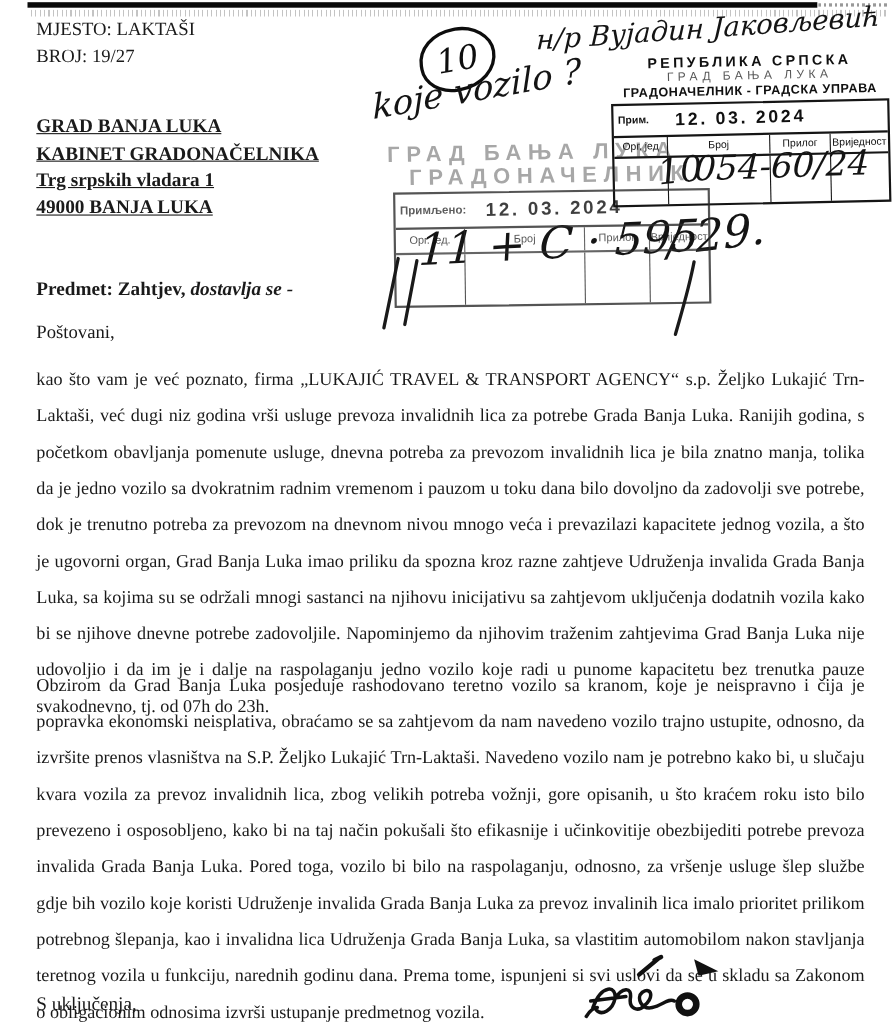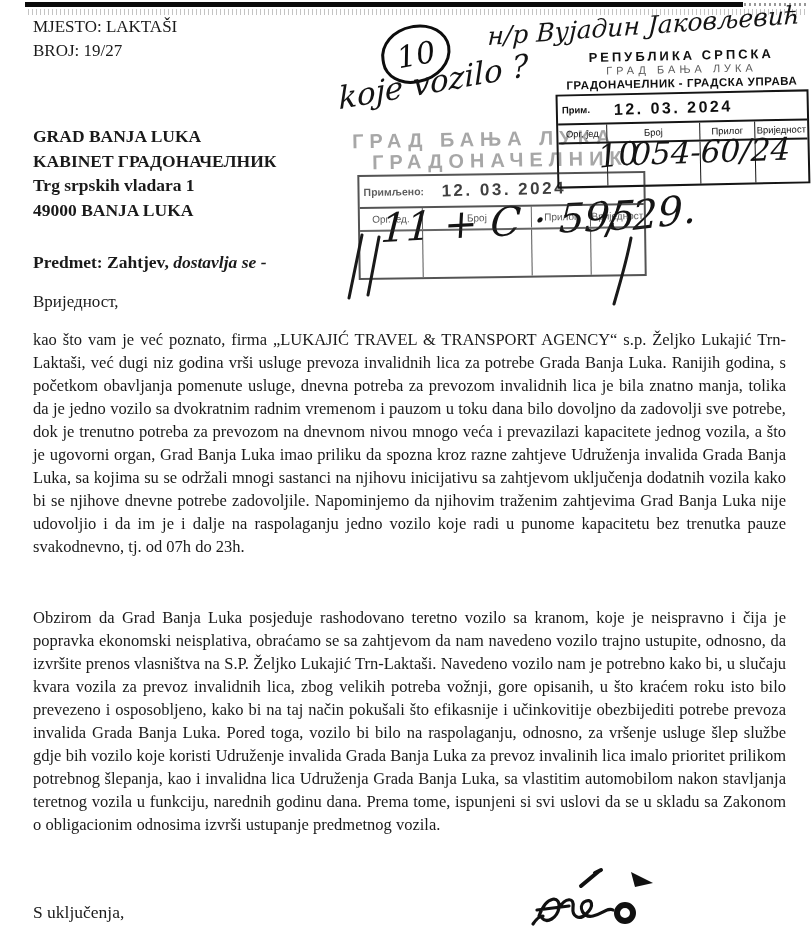--- a/index.html
+++ b/index.html
@@ -15,21 +15,21 @@
   .scan-dots2 { position:absolute; left:744px; top:3px; width:64px; height:3px; opacity:.5;
     background:repeating-linear-gradient(90deg,#333 0 2px,transparent 2px 5px); }
 
   
   .block { position:absolute; left:33px; }
   .meta-block div { font-size:17px; line-height:24px; }
   .recipient-block div { font-size:17.5px; line-height:24.5px; font-weight:bold; }
   .subject-line { font-size:17.5px; font-weight:bold; }
   .subject-line .emph { font-style:italic; }
   .salutation { font-size:17px; }
-  .para { width:753px; font-size:16.5px; line-height:23px; text-align:justify; }
+  .para { width:753px; font-size:16.5px; line-height:33px; text-align:justify; }
   .closing { font-size:17.5px; }
 
   
   .hand {
     position:absolute; font-family:"DejaVu Serif", serif; font-style:italic;
     color:#141414; white-space:nowrap; transform-origin:left top;
   }
   .circle10 {
     position:absolute; left:381px; top:25px; width:64px; height:52px;
     border:3px solid #0d0d0d; border-radius:52% 48% 55% 45%;
@@ -80,33 +80,33 @@
 
   <div class="scan-bar"></div>
   <div class="scan-dots"></div>
   <div class="scan-dots2"></div>
 
   <div class="block meta-block" style="top:15px;">
     <div>MJESTO: LAKTAŠI</div>
     <div>BROJ: 19/27</div>
   </div>
 
-  <div class="block recipient-block" style="top:124px;">
+  <div class="block recipient-block" style="top:102px;text-decoration:underline;">
     <div>GRAD BANJA LUKA</div>
-    <div>KABINET ГРАДОНАЧЕЛНИК</div>
+    <div>KABINET GRADONAČELNIKA</div>
     <div>Trg srpskih vladara 1</div>
     <div>49000 BANJA LUKA</div>
   </div>
 
   <div class="block subject-line" style="top:222px;margin-top:30px;">
     <span>Predmet: Zahtjev,</span>
     <span class="emph">dostavlja se -</span>
   </div>
 
-  <div class="block salutation" style="top:292px;">Вриједност,</div>
+  <div class="block salutation" style="top:292px;">Poštovani,</div>
 
   <div class="block para" style="top:328px;">kao što vam je već poznato, firma „LUKAJIĆ TRAVEL &amp; TRANSPORT AGENCY“ s.p. Željko Lukajić Trn-Laktaši, već dugi niz godina vrši usluge prevoza invalidnih lica za potrebe Grada Banja Luka. Ranijih godina, s početkom obavljanja pomenute usluge, dnevna potreba za prevozom invalidnih lica je bila znatno manja, tolika da je jedno vozilo sa dvokratnim radnim vremenom i pauzom u toku dana bilo dovoljno da zadovolji sve potrebe, dok je trenutno potreba za prevozom na dnevnom nivou mnogo veća i prevazilazi kapacitete jednog vozila, a što je ugovorni organ, Grad Banja Luka imao priliku da spozna kroz razne zahtjeve Udruženja invalida Grada Banja Luka, sa kojima su se održali mnogi sastanci na njihovu inicijativu sa zahtjevom uključenja dodatnih vozila kako bi se njihove dnevne potrebe zadovoljile. Napominjemo da njihovim traženim zahtjevima Grad Banja Luka nije udovoljio i da im je i dalje na raspolaganju jedno vozilo koje radi u punome kapacitetu bez trenutka pauze svakodnevno, tj. od 07h do 23h.</div>
   <div class="block para" style="top:606px;">Obzirom da Grad Banja Luka posjeduje rashodovano teretno vozilo sa kranom, koje je neispravno i čija je popravka ekonomski neisplativa, obraćamo se sa zahtjevom da nam navedeno vozilo trajno ustupite, odnosno, da izvršite prenos vlasništva na S.P. Željko Lukajić Trn-Laktaši. Navedeno vozilo nam je potrebno kako bi, u slučaju kvara vozila za prevoz invalidnih lica, zbog velikih potreba vožnji, gore opisanih, u što kraćem roku isto bilo prevezeno i osposobljeno, kako bi na taj način pokušali što efikasnije i učinkovitije obezbijediti potrebe prevoza invalida Grada Banja Luka. Pored toga, vozilo bi bilo na raspolaganju, odnosno, za vršenje usluge šlep službe gdje bih vozilo koje koristi Udruženje invalida Grada Banja Luka za prevoz invalinih lica imalo prioritet prilikom potrebnog šlepanja, kao i invalidna lica Udruženja Grada Banja Luka, sa vlastitim automobilom nakon stavljanja teretnog vozila u funkciju, narednih godinu dana. Prema tome, ispunjeni si svi uslovi da se u skladu sa Zakonom o obligacionim odnosima izvrši ustupanje predmetnog vozila.</div>
 
   <div class="block closing" style="top:902px;">S uključenja,</div>
 
   <div class="circle10">
     <span>10</span>
   </div>
   <div class="hand" style="left:488px; top:22px; font-size:25px; transform:rotate(-4deg) skewX(-6deg);">н/р Вујадин Јаковљевић</div>

